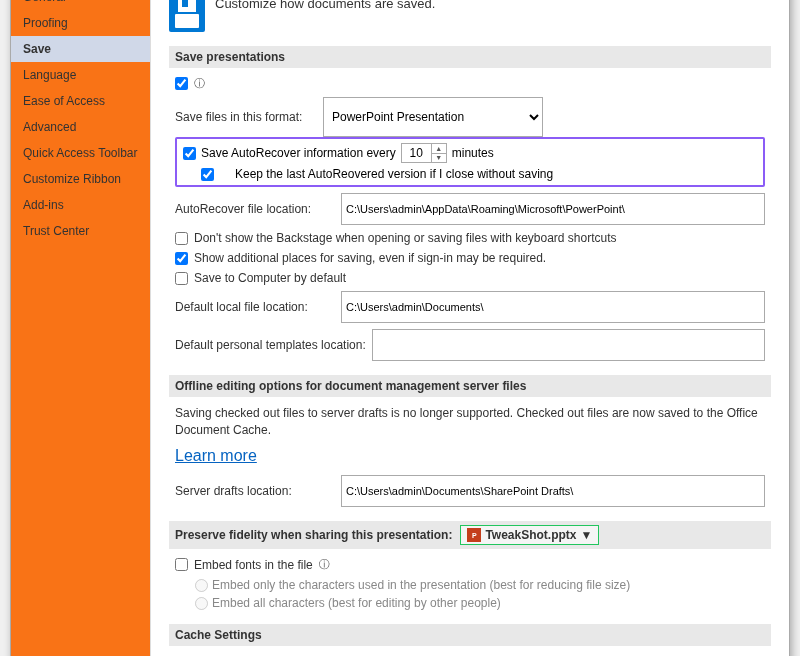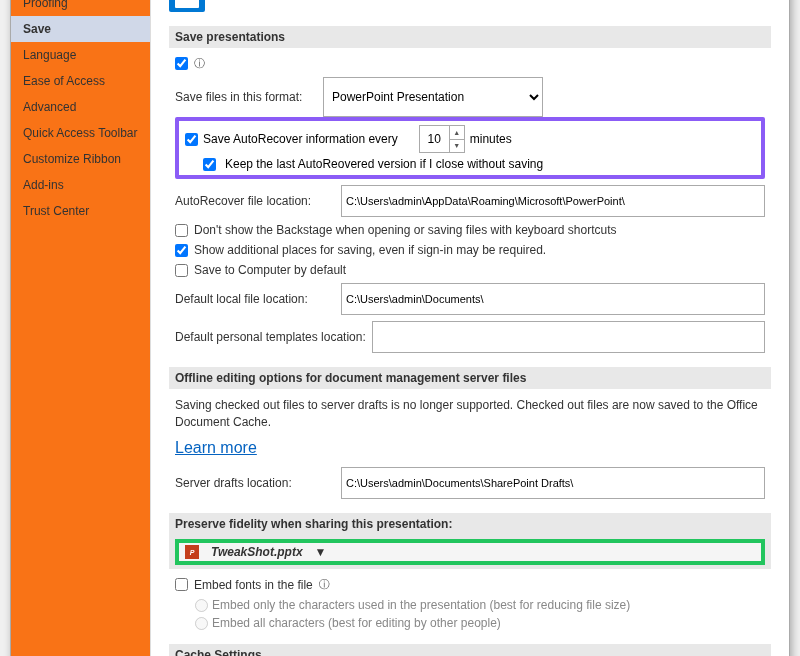--- a/index.html
+++ b/index.html
@@ -158,26 +158,25 @@
 
     .offline-section .section-content {
       font-size: 12px;
       color: #333;
       line-height: 1.4;
     }
 
     .pptx-badge {
       display: flex;
       align-items: center;
-      gap: 12px;
-      border: 4px solid #22c55e;
+      gap: 4px;
+      border: 1px solid #22c55e;
       padding: 2px 6px;
       font-size: 12px;
       background: #f5f5f5;
-      font-style: italic;
     }
 
     .pptx-icon {
       width: 14px;
       height: 14px;
       background: #d04000;
       display: inline-block;
       font-size: 8px;
       color: white;
       display: flex;
@@ -203,47 +202,46 @@
       border: 1px solid #aaa;
       background: #f5f5f5;
     }
 
     .footer-btn.primary {
       border: 2px solid #e00;
       background: #f5f5f5;
     }
 
     .autorecover-block {
-      border: 4px solid #8b5cf6;
+      border: 2px solid #8b5cf6;
       border-radius: 2px;
       padding: 4px 6px;
       margin-bottom: 6px;
     }
 
     .autorecover-line1 {
       display: flex;
       align-items: center;
       gap: 5px;
     }
 
     .autorecover-line2 {
       display: flex;
       align-items: center;
-      gap: 9px;
+      gap: 21px;
       padding-left: 18px;
       margin-top: 4px;
     }
 
     .spinner-combined {
       display: flex;
       align-items: stretch;
       border: 1px solid #aaa;
-      height: 28px;
-      font-size: 12px;
-      margin-left: 16px;
+      height: 20px;
+      font-size: 12px;
     }
 
     .spinner-num {
       width: 30px;
       text-align: center;
       border-right: 1px solid #aaa;
       display: flex;
       align-items: center;
       justify-content: center;
     }
@@ -384,21 +382,21 @@
           <p style="margin-bottom:6px; line-height:1.4;">Saving checked out files to server drafts is no longer supported. Checked out files are now saved to the Office Document Cache.</p>
           <a class="link" href="#" style="display:block; margin-bottom:8px;">Learn more</a>
           <div class="field-row">
             <span class="field-label">Server drafts location:</span>
             <input type="text" class="field-input" value="C:\Users\admin\Documents\SharePoint Drafts\" style="">
           </div>
         </div>
       </div>
 
       <div>
-        <div class="section-header" style="display:flex; gap:8px;flex-direction:column;">
+        <div class="section-header" style="display:flex; align-items:center; gap:8px;">
           <span>Preserve fidelity when sharing this presentation:</span>
           <div class="pptx-badge">
             <span class="pptx-icon" style="background:#c43e1c; color:white; font-size:7px; padding:1px 2px; font-weight:bold;">P</span>
             <span>TweakShot.pptx</span>
             <span style="cursor:pointer;">▼</span>
           </div>
         </div>
         <div class="section-content">
           <div class="row">
             <input type="checkbox" style="">

